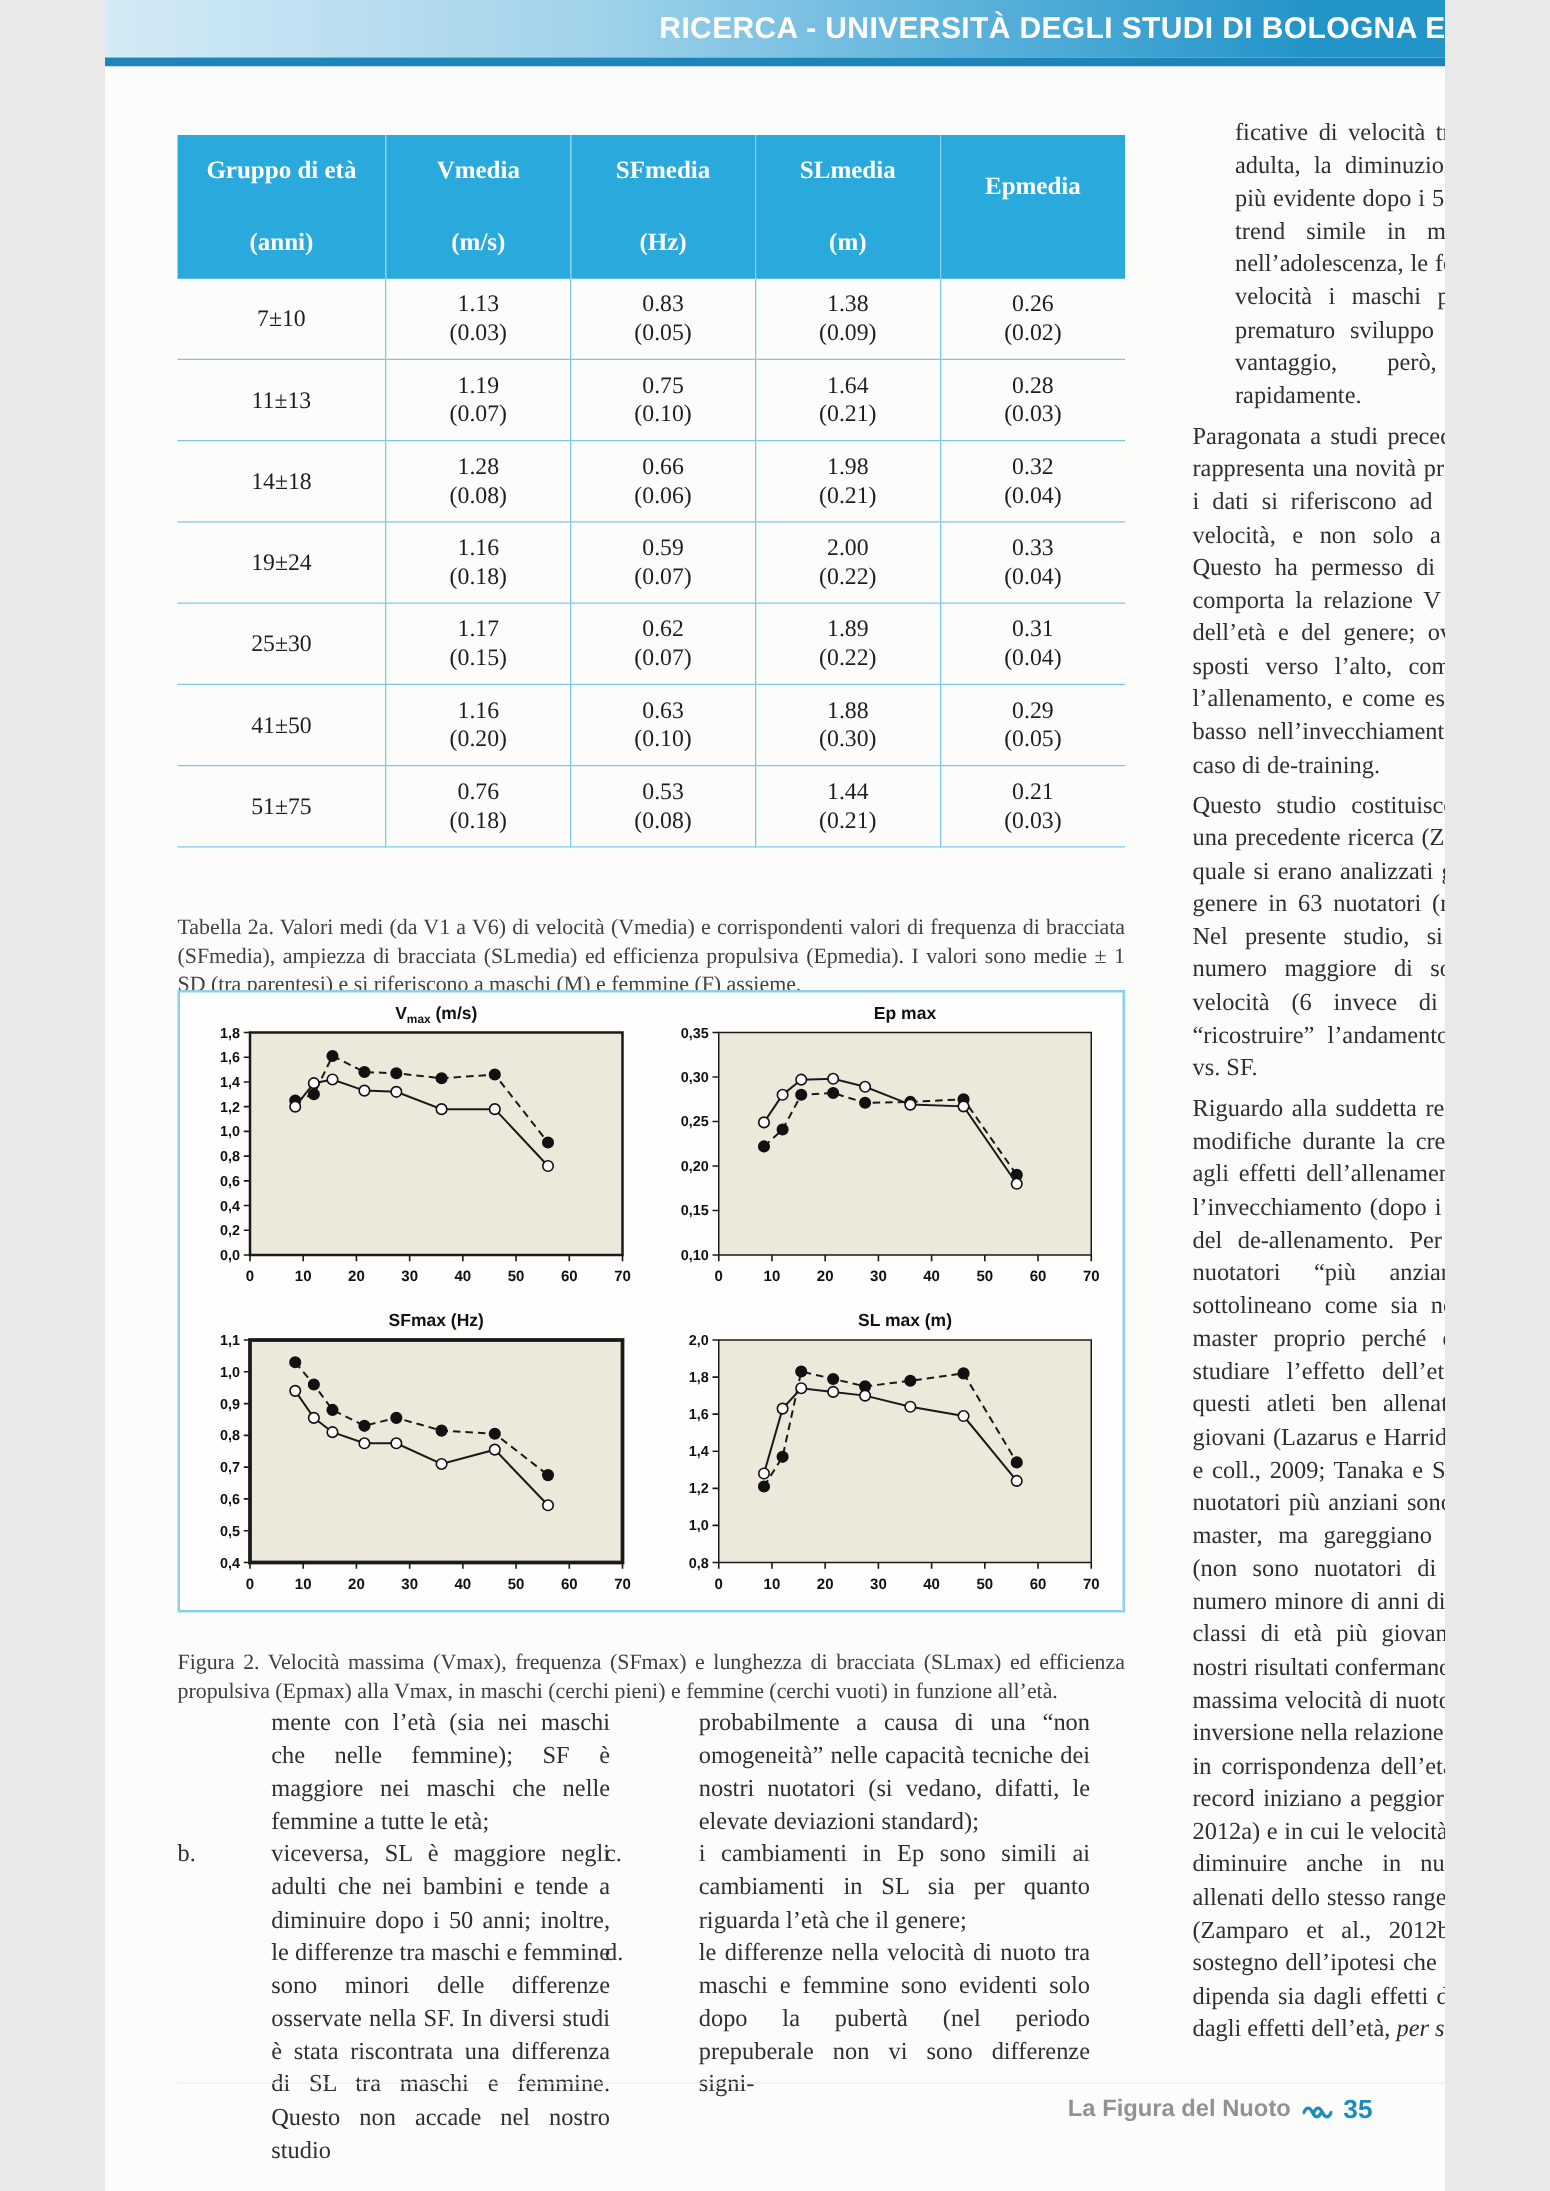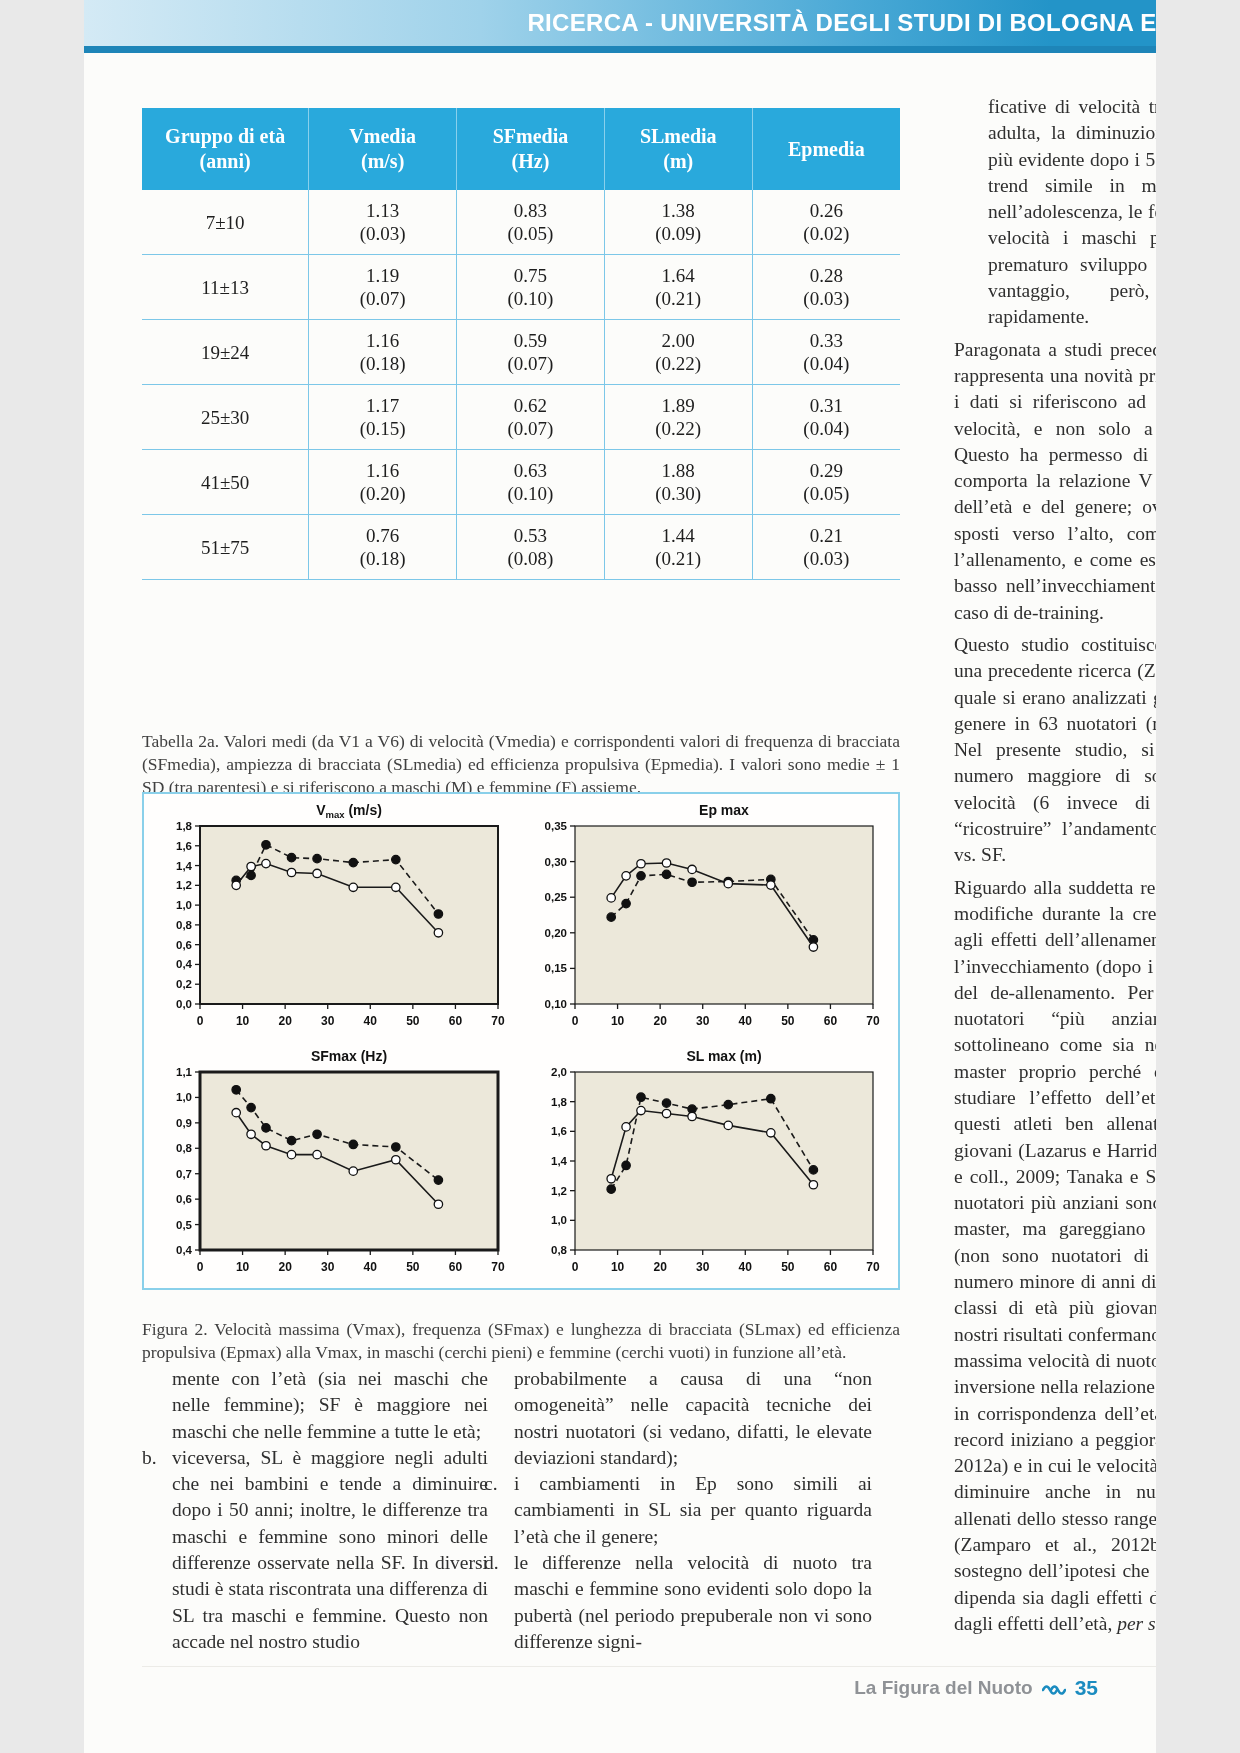--- a/index.html
+++ b/index.html
@@ -13,21 +13,21 @@
   .topbar .htitle{color:#ffffff;font-family:"Liberation Sans",sans-serif;font-weight:bold;
           font-size:24px;letter-spacing:.3px;white-space:nowrap;}
   .topbar-stripe{position:absolute;top:46px;left:0;width:1240px;height:7px;background:#1e85b8;}
 
   
   .tablewrap{position:absolute;left:58px;top:108px;width:758px;}
   table{border-collapse:collapse;width:100%;}
   thead th{background:#29a9dc;color:#fff;font-size:20px;font-weight:bold;line-height:25px;
            padding:16px 6px;border-right:1px solid rgba(255,255,255,.45);}
   thead th:last-child{border-right:none;}
-  thead th .unit{display:block;}
+  thead th .unit{display:block;margin-top:33px;}
   tbody td{text-align:center;font-size:19px;color:#1e1e1e;line-height:23px;padding:9px 4px;
            border-right:1px solid #7cc7e8;border-bottom:1px solid #7cc7e8;}
   tbody td:last-child{border-right:none;}
 
   
   .caption{position:absolute;left:58px;width:758px;font-size:17.5px;line-height:23px;
            color:#404040;text-align:justify;}
   #table-caption{top:712px;}
   #figure-caption{top:1300px;}
 
@@ -35,21 +35,21 @@
   .figbox{position:absolute;left:58px;top:792px;width:758px;height:498px;box-sizing:border-box;
           border:2px solid #8ad0ea;background:#fffefd;}
   .chartgrid{display:grid;grid-template-columns:1fr 1fr;row-gap:6px;padding:6px 2px;}
   svg.chart{display:block;margin:0 auto;}
 
   
   .col{position:absolute;font-size:19.5px;line-height:26.3px;color:#2f2f2f;text-align:justify;}
   #col1{left:58px;top:1366px;width:346px;}
   #col2{left:400px;top:1366px;width:388px;}
   #col3{left:870px;top:94px;width:360px;}
-  .item{display:flex;}
+  .item{display:flex;gap:45px;}
   .item .marker{flex:0 0 30px;}
   .item .txt{flex:1;}
   #col3 .para{margin:0 0 6px 0;}
   #col3 .para.indent{padding-left:34px;}
 
   
   .footline{position:absolute;left:58px;top:1666px;width:1124px;height:1px;background:#ecebe7;}
   .footer{position:absolute;top:1676px;right:58px;display:flex;align-items:center;gap:9px;
           font-family:"Liberation Sans",sans-serif;}
   .footer .mag{color:#8f9296;font-weight:bold;font-size:19px;}
@@ -113,20 +113,39 @@
               <div>0.75</div>
               <div>(0.10)</div>
             </td>
             <td>
               <div>1.64</div>
               <div>(0.21)</div>
             </td>
             <td>
               <div>0.28</div>
               <div>(0.03)</div>
+            </td>
+          </tr>
+          <tr>
+            <td>14±18</td>
+            <td>
+              <div>1.28</div>
+              <div>(0.08)</div>
+            </td>
+            <td>
+              <div>0.66</div>
+              <div>(0.06)</div>
+            </td>
+            <td>
+              <div>1.98</div>
+              <div>(0.21)</div>
+            </td>
+            <td>
+              <div>0.32</div>
+              <div>(0.04)</div>
             </td>
           </tr>
           <tr>
             <td>19±24</td>
             <td>
               <div>1.16</div>
               <div>(0.18)</div>
             </td>
             <td>
               <div>0.59</div>

